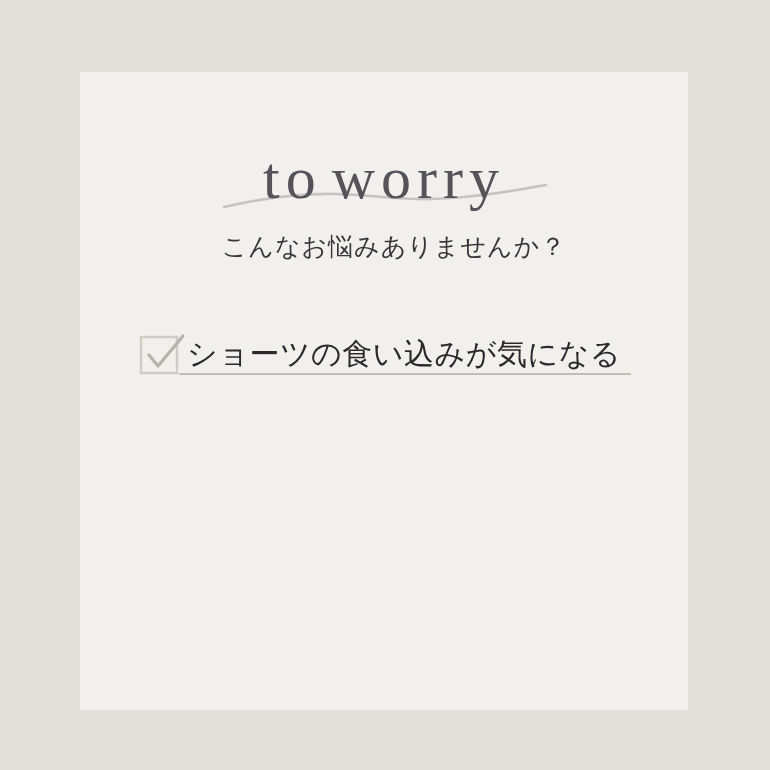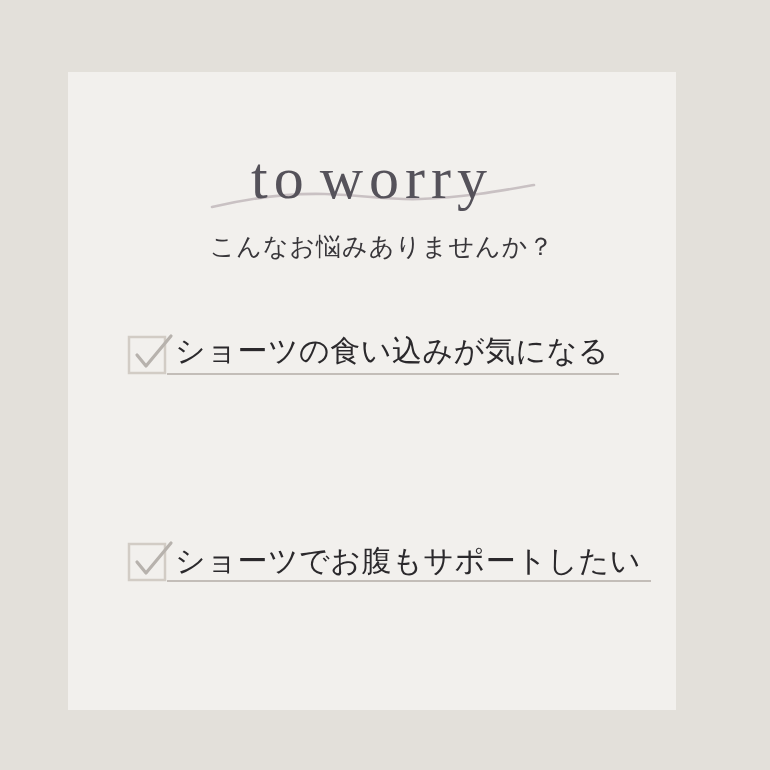--- a/index.html
+++ b/index.html
@@ -12,21 +12,21 @@
     overflow: hidden;
   }
   .stage {
     position: relative;
     width: 770px;
     height: 770px;
     background: var(--page-bg, #e3e0da);
   }
   .card {
     position: absolute;
-    left: 68px;
+    left: 80px;
     top: 72px;
     width: 608px;
     height: 638px;
     background: var(--card-bg, #f2f0ed);
   }
   .title {
     position: absolute;
     top: 74px;
     left: 0;
     width: 100%;
@@ -58,21 +58,21 @@
     letter-spacing: 1px;
     color: var(--subtitle-color, #38363a);
     white-space: nowrap;
   }
   .row {
     position: absolute;
     left: 59px;
     display: flex;
     align-items: flex-end;
   }
-  .row-1 { top: 260px; font-family: Liberation Mono, monospace; }
+  .row-1 { top: 260px; }
   .row-2 { top: 361px; }
   .row-3 { top: 467px; }
   .checkbox {
     display: block;
     width: 40px;
     height: 43px;
     flex: 0 0 auto;
   }
   .checkbox svg { overflow: visible; display: block; }
   .row-text {
@@ -104,24 +104,15 @@
       <span class="checkbox">
         <svg width="40" height="43" viewBox="0 0 40 43" xmlns="http://www.w3.org/2000/svg">
           <rect x="2" y="5" width="36" height="36" fill="none" stroke="#d2ccc5" stroke-width="2.5"></rect>
           <polyline points="10,23 19,34 44,4" fill="none" stroke="#b7b2ad" stroke-width="3.2" stroke-linecap="round" stroke-linejoin="round"></polyline>
         </svg>
       </span>
       <span class="row-text">ショーツの食い込みが気になる</span>
     </div>
 
 
-    <div class="row row-3">
-      <span class="checkbox">
-        <svg width="40" height="43" viewBox="0 0 40 43" xmlns="http://www.w3.org/2000/svg">
-          <rect x="2" y="5" width="36" height="36" fill="none" stroke="#d2ccc5" stroke-width="2.5"></rect>
-          <polyline points="10,23 19,34 44,4" fill="none" stroke="#b7b2ad" stroke-width="3.2" stroke-linecap="round" stroke-linejoin="round"></polyline>
-        </svg>
-      </span>
-      <span class="row-text">ショーツでお腹もサポートしたい</span>
-    </div>
 
   </div>
 </div>
 
 </body></html>

